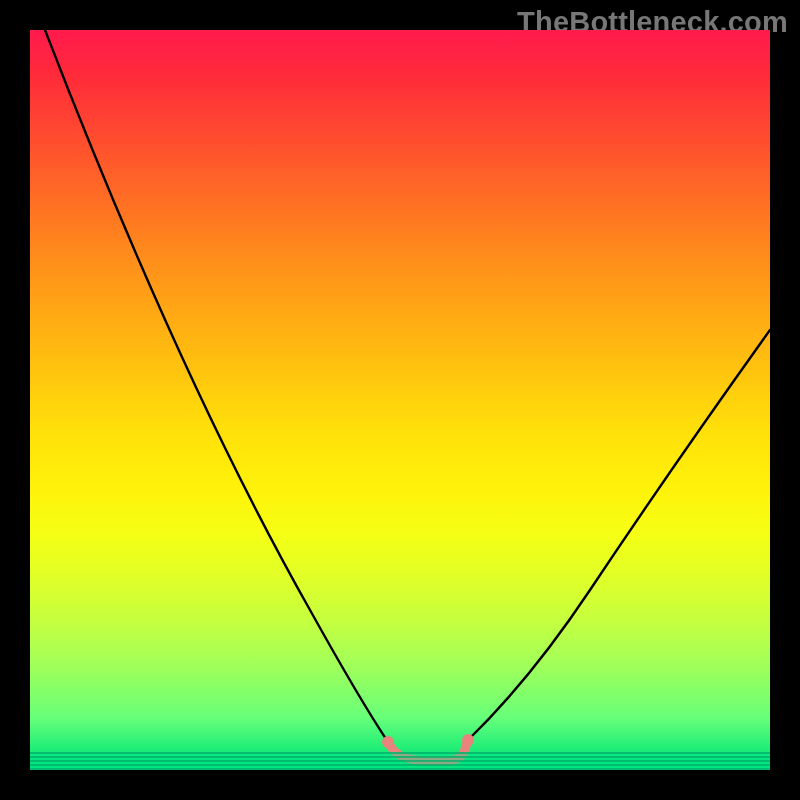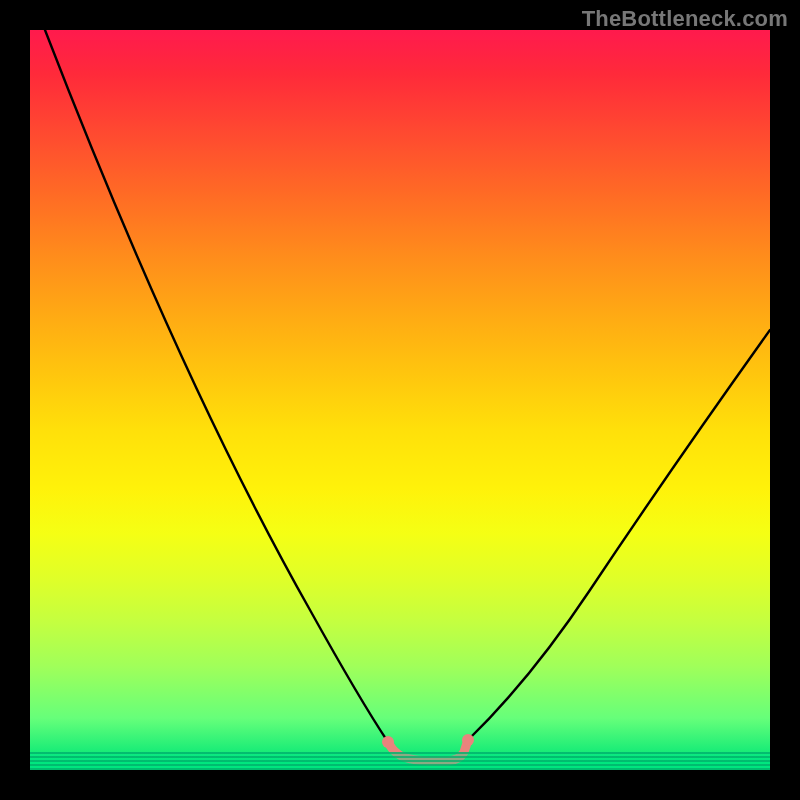--- a/index.html
+++ b/index.html
@@ -56,21 +56,21 @@
       rgba(0,230,140,0.4) 2px,
       rgba(0,230,140,0.4) 4px
     );
     pointer-events: none;
   }
   .watermark {
     position: absolute;
     top: 6px;
     right: 12px;
     font-family: Arial, Helvetica, sans-serif;
-    font-size: 22px;
+    font-size: 29px;
     font-weight: 600;
     color: #777;
     letter-spacing: 0.2px;
     user-select: none;
   }
   svg.curve {
     position: absolute;
     left: 0;
     top: 0;
     width: 740px;

